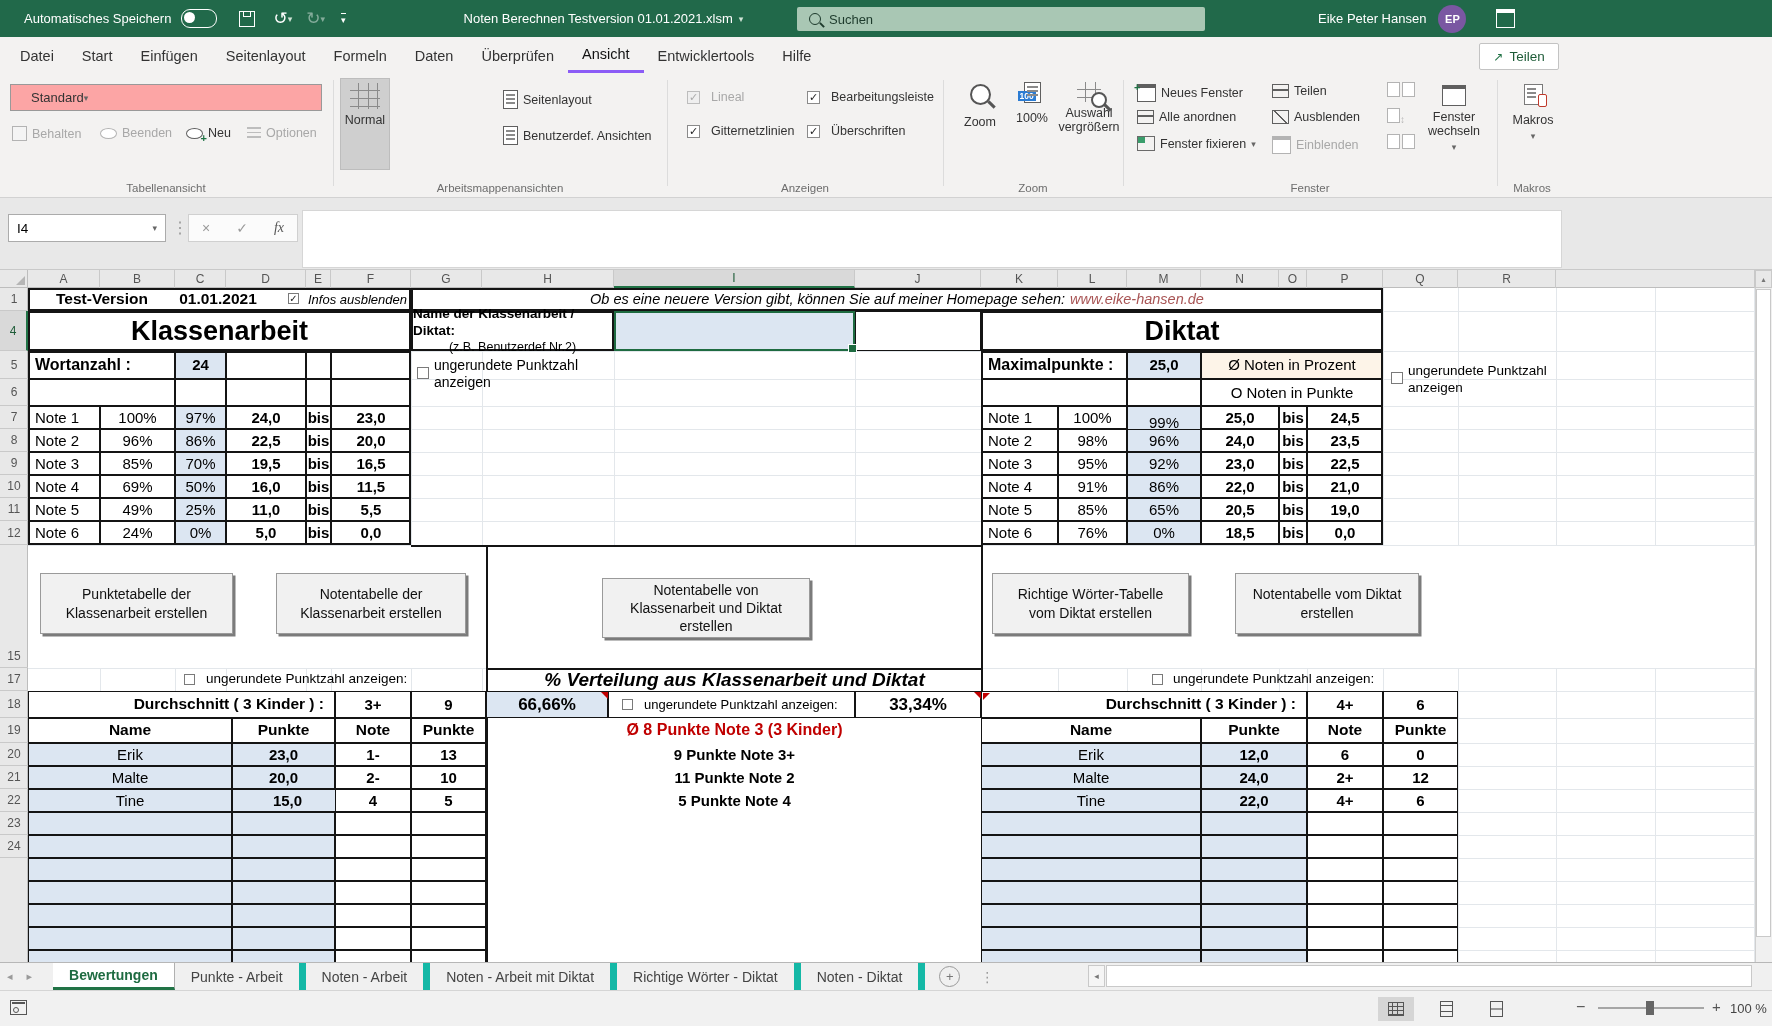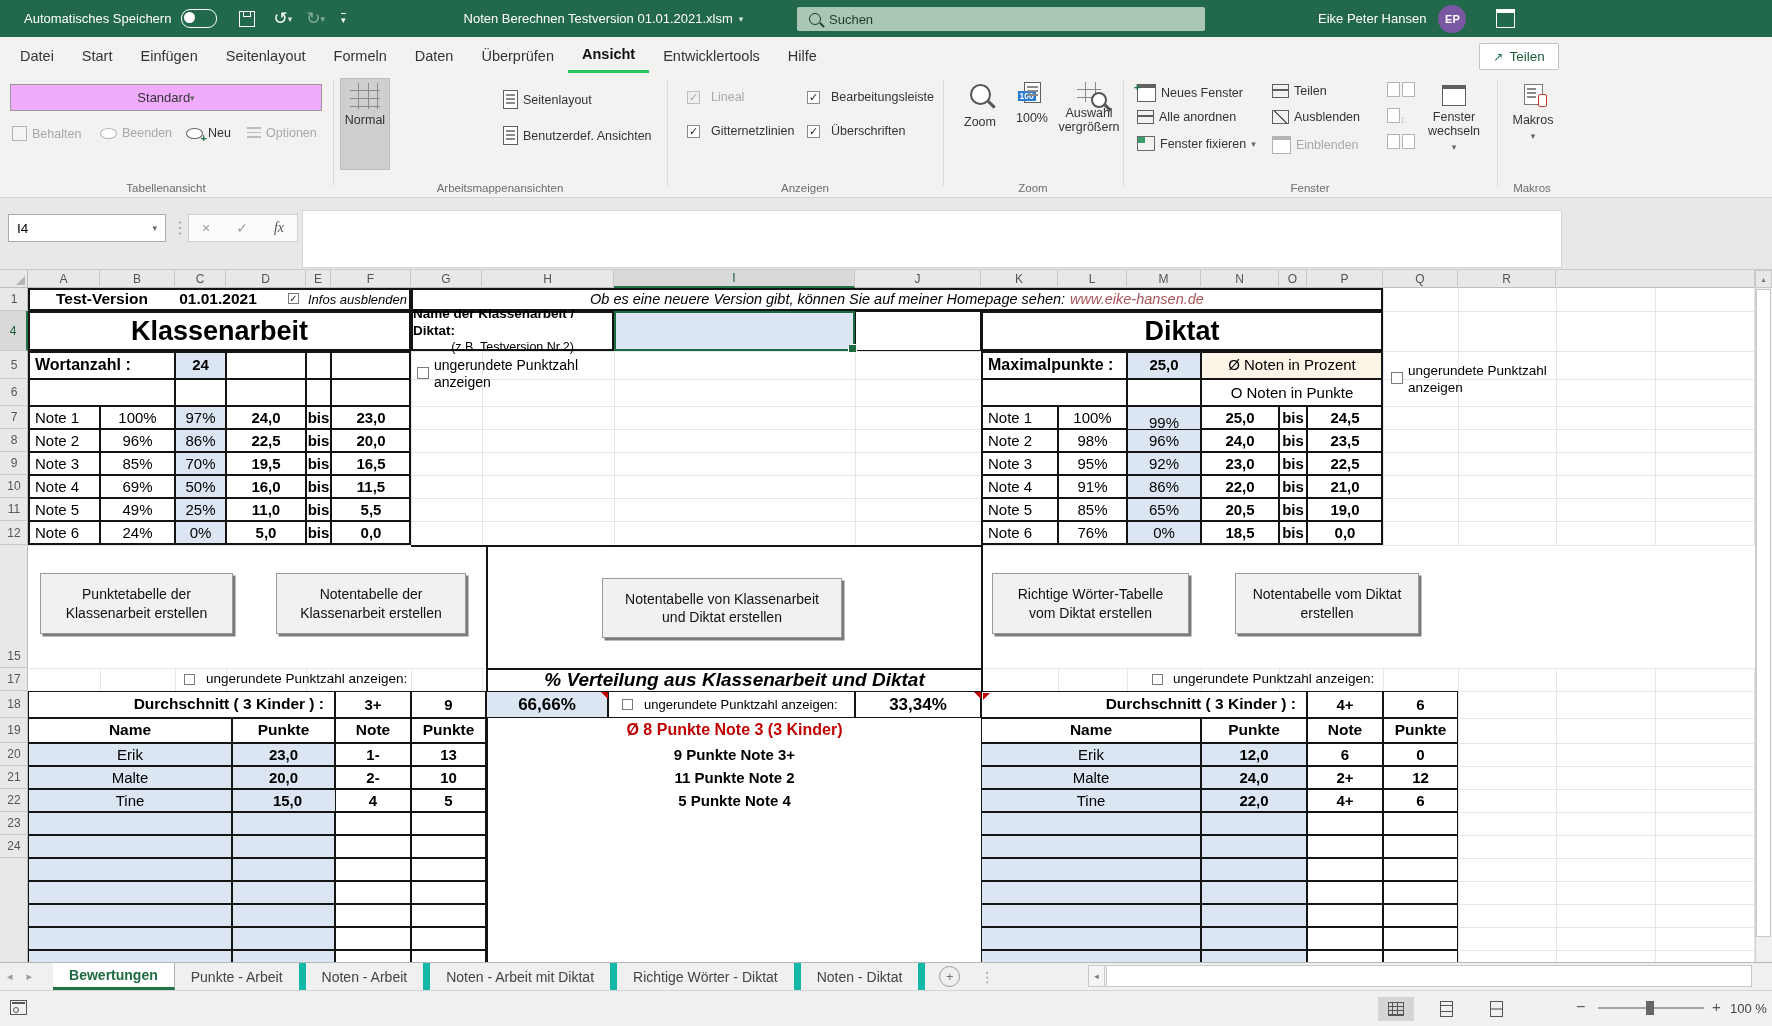--- a/index.html
+++ b/index.html
@@ -12,32 +12,32 @@
   .tb-toggle{width:34px;height:17px;border:1.5px solid #fff;border-radius:9px;position:relative}
   .tb-toggle .knob{position:absolute;left:2px;top:1.5px;width:11px;height:11px;border-radius:50%;background:#fff}
   #searchbox{left:797px;top:7px;width:408px;height:24px;background:#a9c7b4;border-radius:2px;color:#1d3a2c;font-size:13px;display:flex;align-items:center;gap:8px;padding-left:12px}
   .smag{width:10px;height:10px;border:1.6px solid #1d3a2c;border-radius:50%;position:relative}
   .smag:after{content:"";position:absolute;width:6px;height:2px;background:#1d3a2c;transform:rotate(45deg);right:-5px;bottom:-2px}
   .avatar{width:28px;height:28px;border-radius:50%;background:#7a57a2;color:#fff;font-size:11px;font-weight:bold;display:flex;align-items:center;justify-content:center}
   .wicon{width:17px;height:14px;border:1.5px solid #fff;border-top:4px solid #fff}
   
   #menurow{left:0;top:37px;width:1772px;height:37px;background:#f3f2f1;font-size:14.5px;color:#333;display:flex;align-items:center;padding-left:6px}
   .mtab{padding:8px 14px;cursor:default}
-  .mtab.active{font-weight:700;color:#111;border-bottom:3px solid #22c55e;}
+  .mtab.active{font-weight:400;color:#111;border-bottom:3px solid #8b5cf6;}
   #sharebtn{left:1479px;top:43px;width:80px;height:27px;background:#fff;border:1px solid #c3c3c3;border-radius:2px;display:flex;align-items:center;justify-content:center;gap:6px;font-size:13.5px;color:#1e5c38}
   .shicon{font-size:12px;color:#217346}
   #ribbon{left:0;top:74px;width:1772px;height:124px;background:#f3f2f1;border-bottom:1px solid #d2d2d2;font-size:12.5px;color:#333}
   .gdiv{position:absolute;top:6px;height:106px;width:1px;background:#dcdcdc}
   .glabel{position:absolute;top:108px;font-size:11.5px;color:#6d6d6d;text-align:center}
   .rbtn{position:absolute;display:flex;align-items:center;gap:5px;font-size:12.5px;color:#333;white-space:nowrap}
   .rbtn.dis{color:#a8a8a8}
   .bigbtn{position:absolute;display:flex;flex-direction:column;align-items:center;justify-content:flex-start;gap:4px;font-size:12.5px;color:#333;text-align:center;padding-top:4px}
   .bigbtn.sel{background:#cfcfcf;border:1px solid #bdbdbd}
   .caret{font-size:9px;color:#666}
-  .dd{box-sizing:border-box;background:#f0abfc;border:1px solid #999;font-size:13px;display:flex;align-items:center;padding:0 20px;justify-content:center}
+  .dd{box-sizing:border-box;background:#fca5a5;border:1px solid #999;font-size:13px;display:flex;align-items:center;padding:0 20px;justify-content:flex-start}
   .rchk{box-sizing:border-box;width:13px;height:13px;border:1px solid #8a8a8a;background:#fff;font-size:11px;line-height:11px;text-align:center;color:#222;margin-right:6px;flex:0 0 auto}
   .rchk.dis{background:#efefef;border-color:#bdbdbd;color:#aaa}
   
   .ib{box-sizing:border-box;border:1.5px solid #5f5f5f;background:#fff;position:relative;flex:0 0 auto}
   .grid9{width:30px;height:26px;background-image:repeating-linear-gradient(to right,transparent 0 8.5px,#8a8a8a 8.5px 9.5px),repeating-linear-gradient(to bottom,transparent 0 7px,#8a8a8a 7px 8px)}
   .grid9.blue{background-image:repeating-linear-gradient(to right,transparent 0 12px,#2b7cd3 12px 14px),repeating-linear-gradient(to bottom,transparent 0 10px,#2b7cd3 10px 12px)}
   .pg{width:15px;height:19px}
   .pg:after{content:"";position:absolute;left:2px;top:3px;right:2px;height:1.5px;background:#8a8a8a;box-shadow:0 4px 0 #8a8a8a,0 8px 0 #8a8a8a}
   .badge{position:absolute;left:-7px;bottom:1px;background:#2b7cd3;color:#fff;font-size:8.5px;padding:0 2px;font-weight:bold}
   .mag{width:17px;height:17px;border:2.5px solid #555;border-radius:50%;position:relative;background:#fff}
@@ -416,21 +416,21 @@
   <div class="chk" style="left:288px;top:293px;width:11px;height:11px">✓</div>
   <div class="cell nb it lft" style="left:302px;top:288px;width:108px;height:23px;font-size:13px">Infos ausblenden</div>
   <div class="cell" style="left:411px;top:288px;width:972px;height:23px;border-width:2px;gap:5px;font-size:14.5px">
     <span class="it">Ob es eine neuere Version gibt, können Sie auf meiner Homepage sehen:</span>
     <span class="it" style="color:#a85454">www.eike-hansen.de</span>
   </div>
 
   <div class="cell b" style="left:28px;top:311px;width:383px;height:40px;border-width:2px;font-size:27px">Klassenarbeit</div>
   <div class="cell" style="left:411px;top:311px;width:203px;height:40px;border-width:2px;flex-direction:column;justify-content:center;line-height:1.25">
     <span class="b" style="font-size:13.5px">Name der Klassenarbeit / Diktat:</span>
-    <span style="font-size:12.5px">(z.B. Testversion Nr.2)</span>
+    <span style="font-size:12.5px">(z.B. Benutzerdef Nr.2)</span>
   </div>
   <div id="i4" class="cell blue" style="left:614px;top:311px;width:241px;height:40px">
       <span class="fill"></span>
     </div>
   <div class="cell" style="left:855px;top:311px;width:126px;height:40px"></div>
   <div class="cell b" style="left:981px;top:311px;width:402px;height:40px;border-width:2px;font-size:27px">Diktat</div>
 
   <div class="cell b lft" style="left:28px;top:351px;width:147px;height:28px;font-size:16px">Wortanzahl :</div>
   <div class="cell blue b" style="left:175px;top:351px;width:51px;height:28px">24</div>
   <div class="cell" style="left:226px;top:351px;width:80px;height:28px"></div>
@@ -546,21 +546,21 @@
   <div class="cell b" style="left:1279px;top:521px;width:28px;height:24px">bis</div>
   <div class="cell b" style="left:1307px;top:521px;width:76px;height:24px">0,0</div>
   <div class="ovl" style="left:981px;top:351px;width:402px;height:194px"></div>
 
   <div class="hline" style="left:411px;top:545px;width:570px;height:2px"></div>
   <div class="vline" style="left:486px;top:545px;width:2px;height:123px"></div>
   <div class="vline" style="left:981px;top:545px;width:2px;height:123px"></div>
 
   <div class="btn3d" style="left:40px;top:573px;width:193px;height:61px;padding:0 10px">Punktetabelle der Klassenarbeit erstellen</div>
   <div class="btn3d" style="left:276px;top:573px;width:190px;height:61px;padding:0 10px">Notentabelle der Klassenarbeit erstellen</div>
-  <div class="btn3d" style="left:602px;top:578px;width:240px;height:60px;padding:0 18px">Notentabelle von Klassenarbeit und Diktat erstellen</div>
+  <div class="btn3d" style="left:602px;top:578px;width:208px;height:60px;padding:0 18px">Notentabelle von Klassenarbeit und Diktat erstellen</div>
   <div class="btn3d" style="left:992px;top:573px;width:197px;height:61px;padding:12px 10px">Richtige Wörter-Tabelle vom Diktat erstellen</div>
   <div class="btn3d" style="left:1235px;top:573px;width:184px;height:61px;padding:0 14px">Notentabelle vom Diktat erstellen</div>
 
   <div id="midbox"></div>
   <div class="cell nb b it" style="left:488px;top:668px;width:493px;height:23px;font-size:19px">% Verteilung aus Klassenarbeit und Diktat</div>
   <div class="cell blue b" style="left:486px;top:691px;width:122px;height:27px;font-size:17px">66,66%</div>
   <div class="cell" style="left:608px;top:691px;width:247px;height:27px"></div>
   <div class="chk" style="left:622px;top:699px;width:11px;height:11px"></div>
   <div class="cell nb lft" style="left:638px;top:691px;width:215px;height:27px;font-size:13px">ungerundete Punktzahl anzeigen:</div>
   <div class="cell b" style="left:855px;top:691px;width:126px;height:27px;font-size:17px">33,34%</div>

